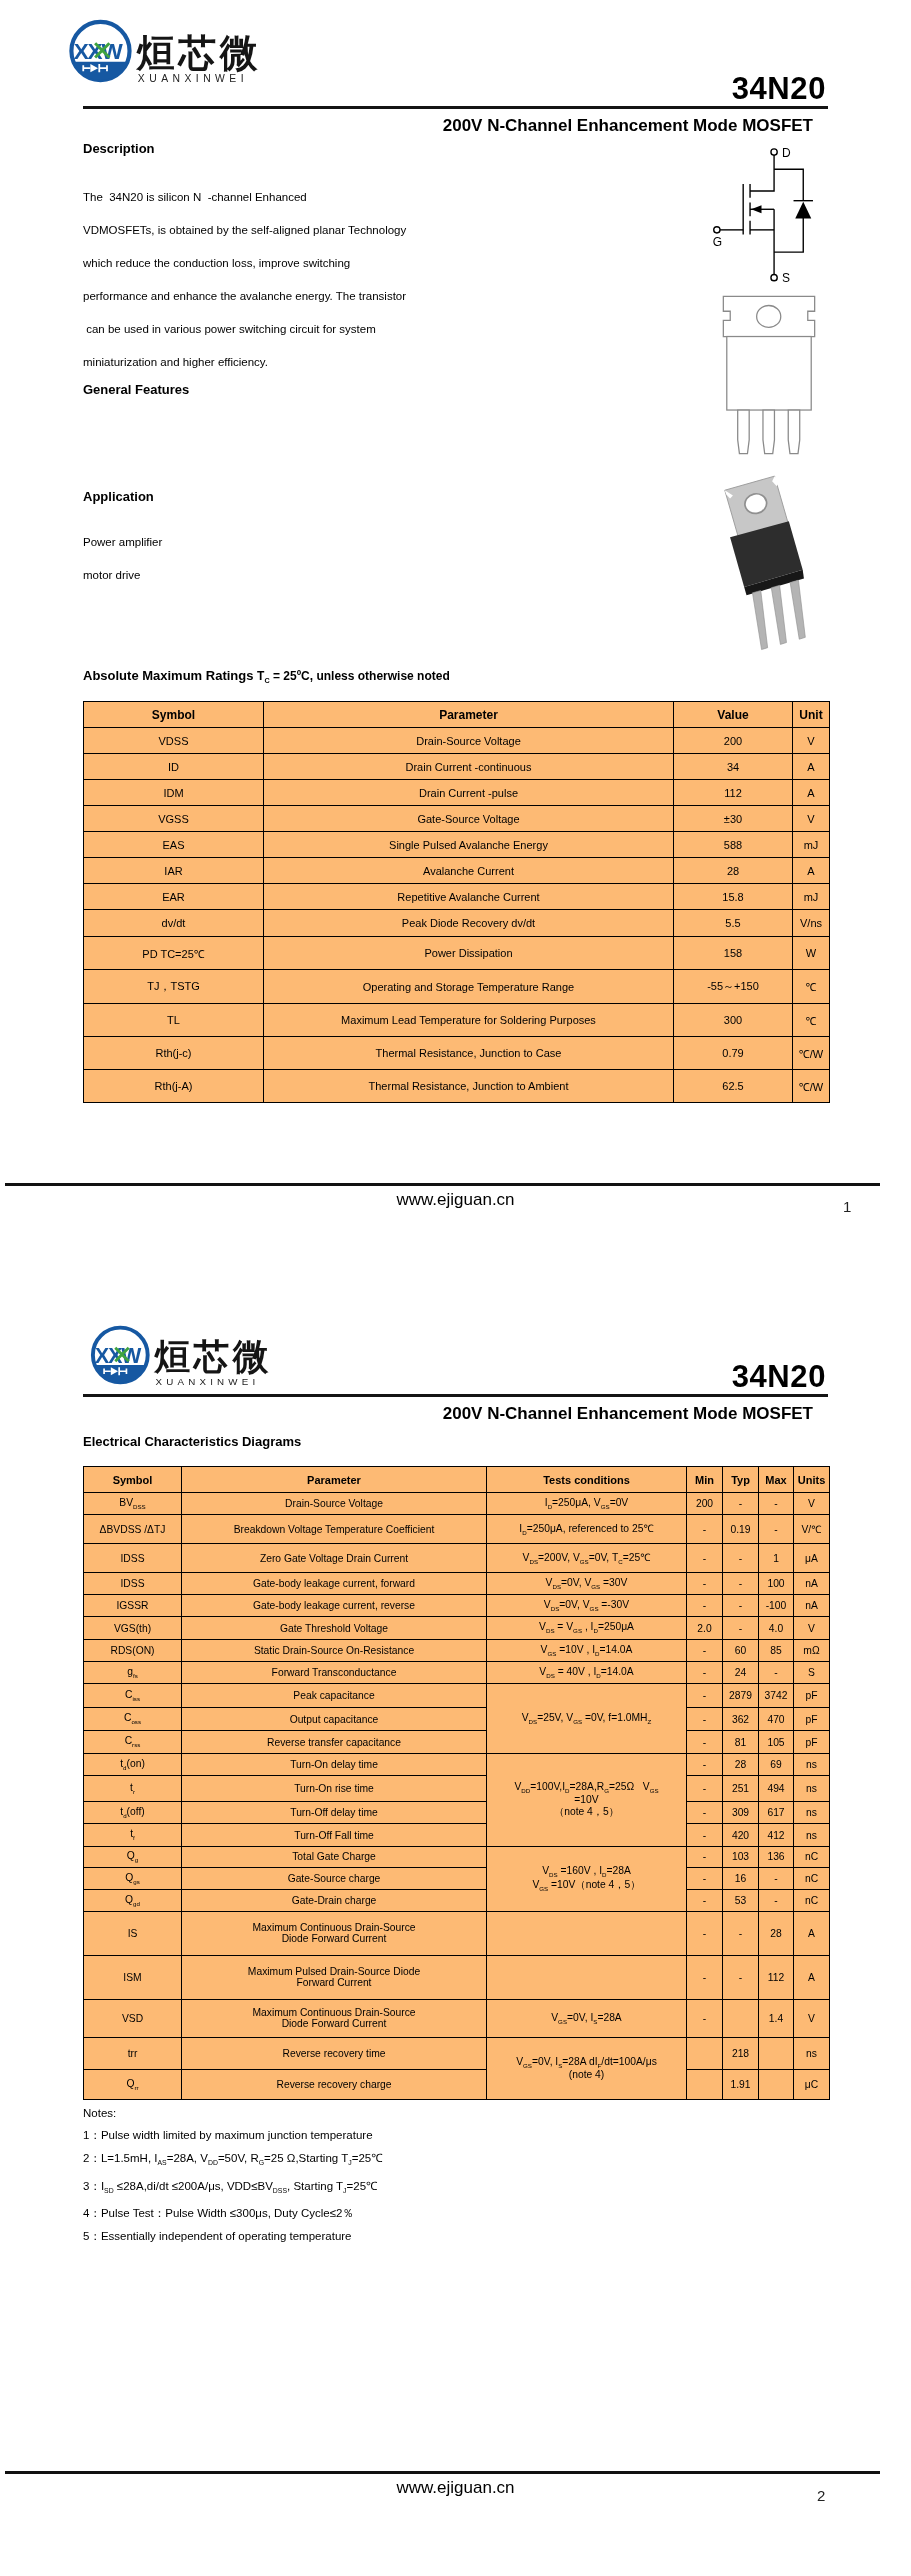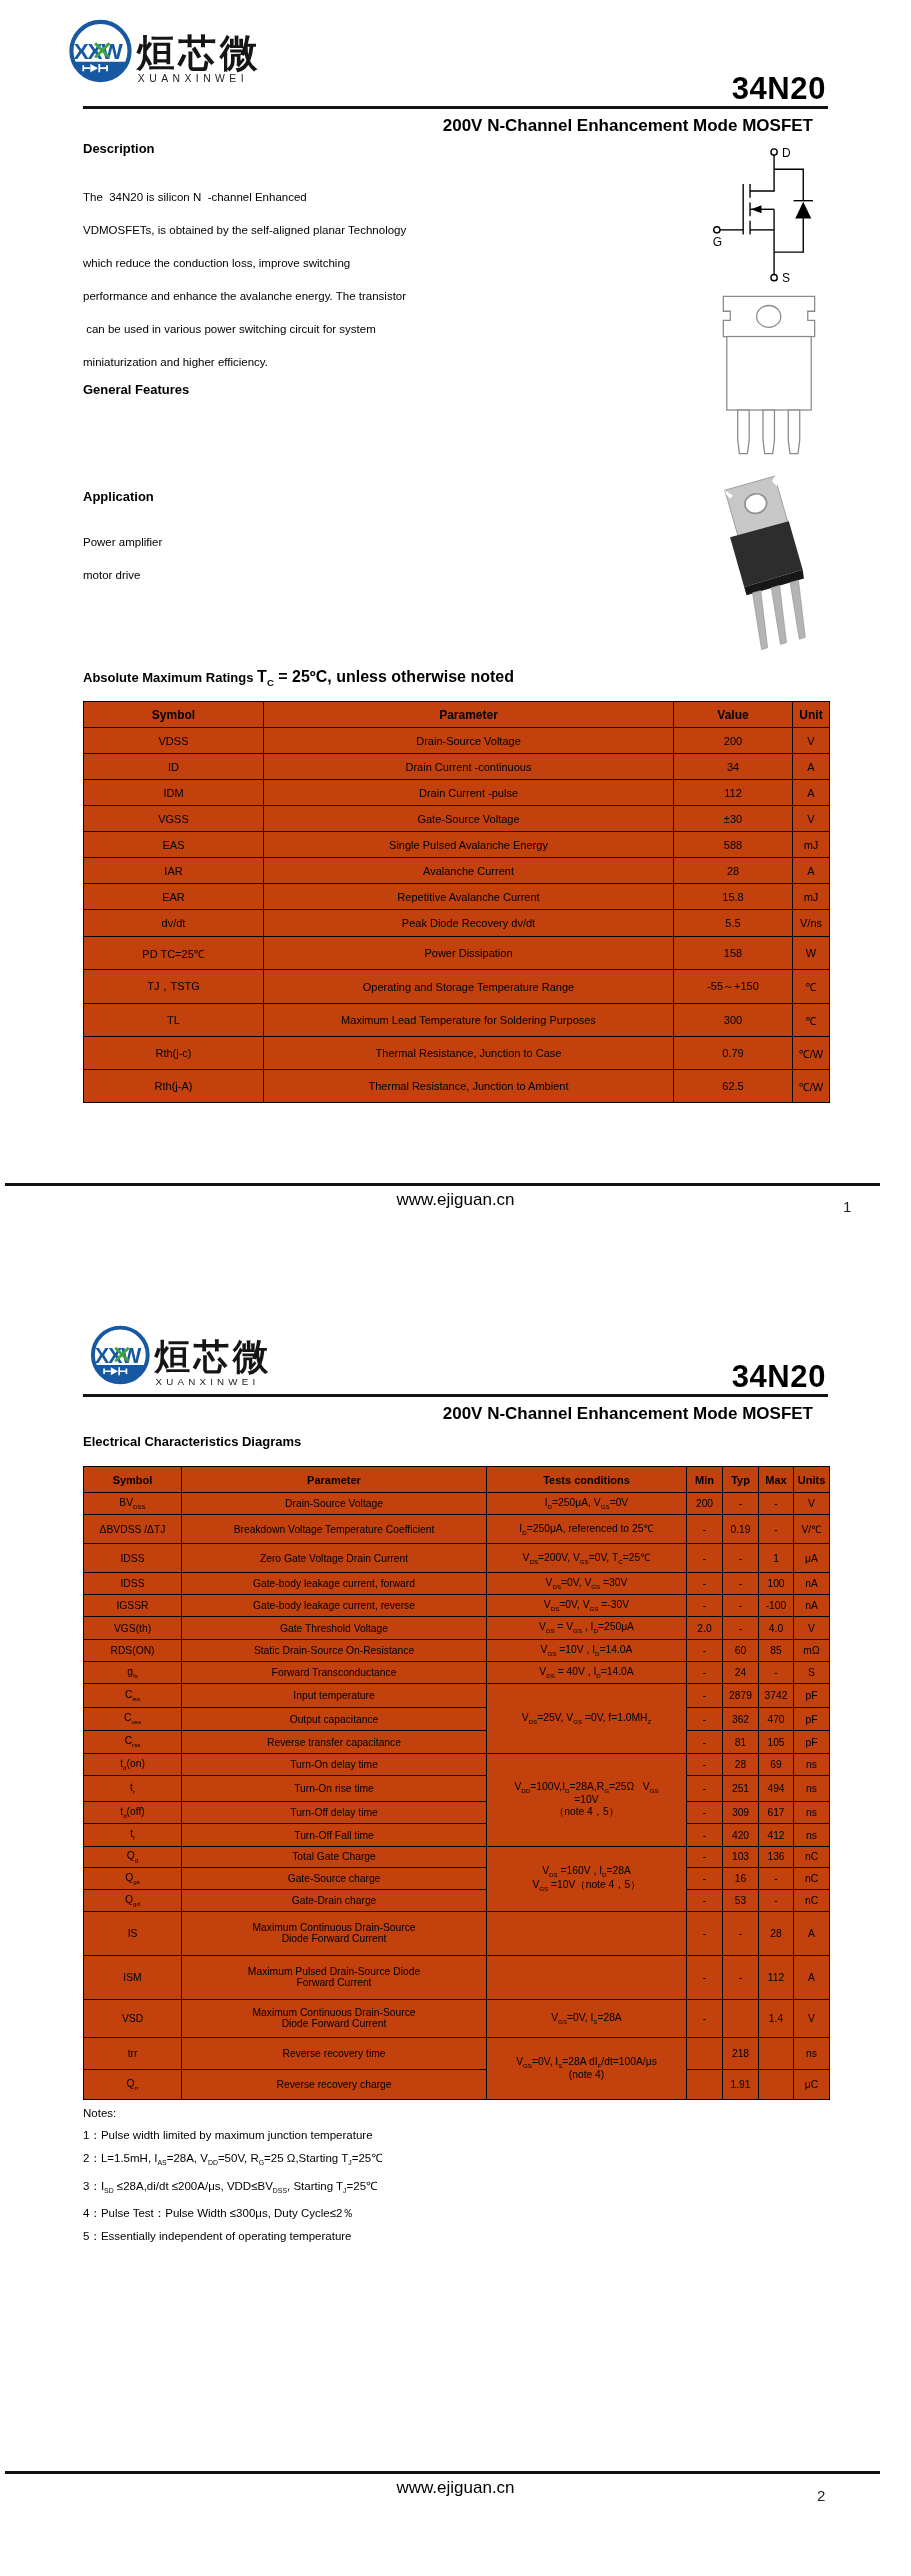--- a/index.html
+++ b/index.html
@@ -16,33 +16,33 @@
   #page1 .logo{left:64px;top:16px;}
   #page2 .logo{left:86px;top:34px;}
   .part-number{position:absolute;right:85px;top:71px;font-size:31px;font-weight:bold;letter-spacing:0.6px;}
   .hrule{position:absolute;left:83px;width:745px;height:2.9px;background:#141414;top:106px;}
   .subtitle{position:absolute;right:98px;top:116px;font-size:17px;font-weight:bold;}
 
   .sec-title{position:absolute;left:83px;font-size:13px;font-weight:bold;}
   .body-lines{position:absolute;left:83px;font-size:11.5px;line-height:33px;white-space:pre;}
 
   
-  table{border-collapse:collapse;table-layout:fixed;position:absolute;background:#c2410c;}
+  table{border-collapse:collapse;table-layout:fixed;position:absolute;background:#fdba74;}
   th,td{border:0.9px solid #000;text-align:center;vertical-align:middle;padding:0 2.3px;overflow:hidden;}
   table{border:1.7px solid #000;}
   thead tr{height:26px;}
   th{font-weight:bold;}
   #amr-table{left:83px;top:701px;width:746px;font-size:11px;}
   #amr-table th{font-size:12px;}
   #ec-table{left:83px;top:178px;width:746px;font-size:10.3px;}
   #ec-table th{font-size:11px;}
   sub{font-size:0.6em;}
 
   .amr-heading{position:absolute;left:83px;top:668px;font-size:13px;font-weight:bold;}
-  .amr-heading .note{font-weight:600;font-size:16px;}
+  .amr-heading .note{font-weight:600;font-size:12px;}
   .ec-heading{position:absolute;left:83px;top:146px;font-size:13px;font-weight:bold;}
 
   .notes-block{position:absolute;left:83px;top:814px;font-size:11.5px;line-height:22.4px;}
 
   
   .footer-rule{position:absolute;left:4.6px;width:875px;height:2.9px;background:#111;top:1183px;}
   .footer-url{position:absolute;left:0;right:0;text-align:center;font-size:17px;top:1190px;}
   .page-num{position:absolute;font-size:15px;color:#222;}
   #page1 .page-num{left:843px;top:1198px;}
   #page2 .page-num{left:817px;top:1199px;}
@@ -343,21 +343,21 @@
           <td>g<sub>fs</sub></td>
           <td>Forward Transconductance</td>
           <td>V<sub>DS</sub> = 40V , I<sub>D</sub>=14.0A</td>
           <td>-</td>
           <td>24</td>
           <td>-</td>
           <td>S</td>
         </tr>
         <tr style="height: 24px;">
           <td>C<sub>iss</sub></td>
-          <td>Input temperature</td>
+          <td>Peak capacitance</td>
           <td rowspan="3">V<sub>DS</sub>=25V, V<sub>GS</sub> =0V, f=1.0MH<sub>Z</sub></td>
           <td>-</td>
           <td>2879</td>
           <td>3742</td>
           <td>pF</td>
         </tr>
         <tr style="height: 23px;">
           <td>C<sub>oss</sub></td>
           <td>Output capacitance</td>
           <td>-</td>

